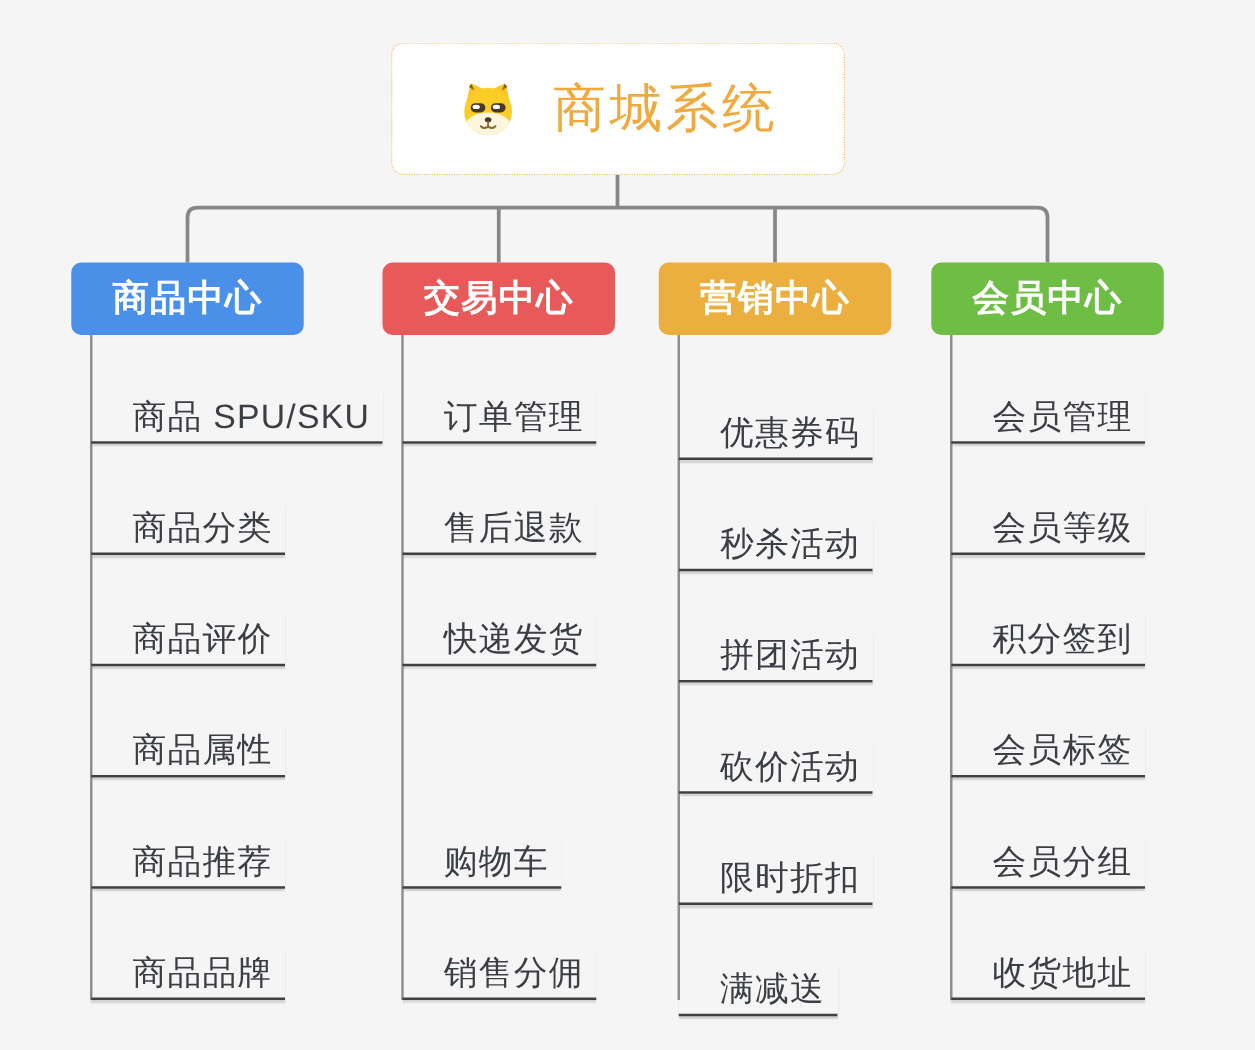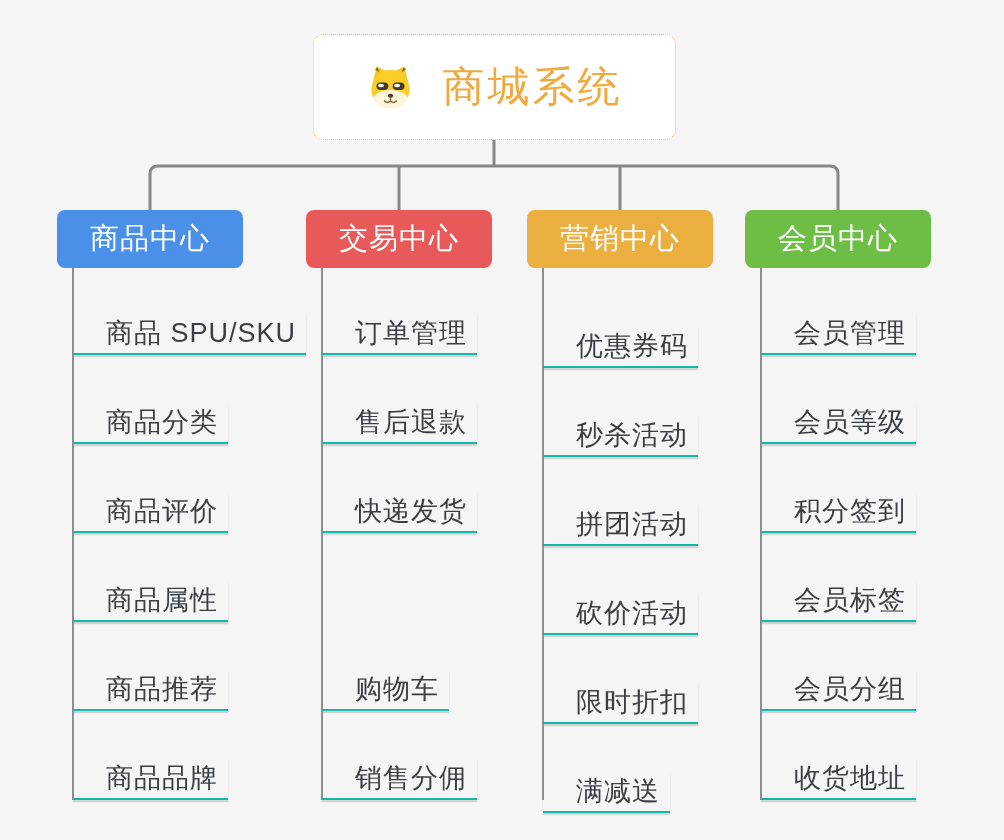--- a/index.html
+++ b/index.html
@@ -23,37 +23,37 @@
   .root-title{
     font-size:42px;font-weight:500;letter-spacing:3px;color:#f0a93e;
     line-height:1;white-space:nowrap;
   }
   .root-icon{width:47px;height:48px;display:block;}
 
   
   .branch-header{
     position:absolute;top:210px;width:186px;height:58px;
     border-radius:8px;display:flex;align-items:center;justify-content:center;
-    color:#ffffff;font-size:29px;letter-spacing:1px;font-weight:400;
+    color:#ffffff;font-size:29px;letter-spacing:1px;font-weight:700;
     cursor:pointer;white-space:nowrap;
   }
   .bh1{left:57px;}  .bh2{left:306px;}  .bh3{left:527px;}  .bh4{left:745px;}
 
   
   .spine{
     position:absolute;top:268px;height:532px;width:2px;background:#8f8f8f;
   }
   .sp1{left:72px;} .sp2{left:321px;} .sp3{left:542px;} .sp4{left:760px;}
 
   
   .leaf{
     position:absolute;height:40px;line-height:40px;
     padding:0 10px 0 33px;white-space:nowrap;
     font-size:27px;letter-spacing:1px;color:#3b3e43;
-    border-bottom:2px solid #14b8a6;
+    border-bottom:2px solid #404040;
     box-shadow:0 2px 1px rgba(150,150,150,0.35);
     cursor:pointer;background:transparent;
   }
   .c1{left:73px;} .c2{left:322px;} .c3{left:543px;margin-top:13px;} .c4{left:761px;}
   .r1{top:313px;} .r2{top:402px;} .r3{top:491px;}
   .r4{top:580px;} .r5{top:669px;} .r6{top:758px;}
 </style>
 </head>
 <body>
 

